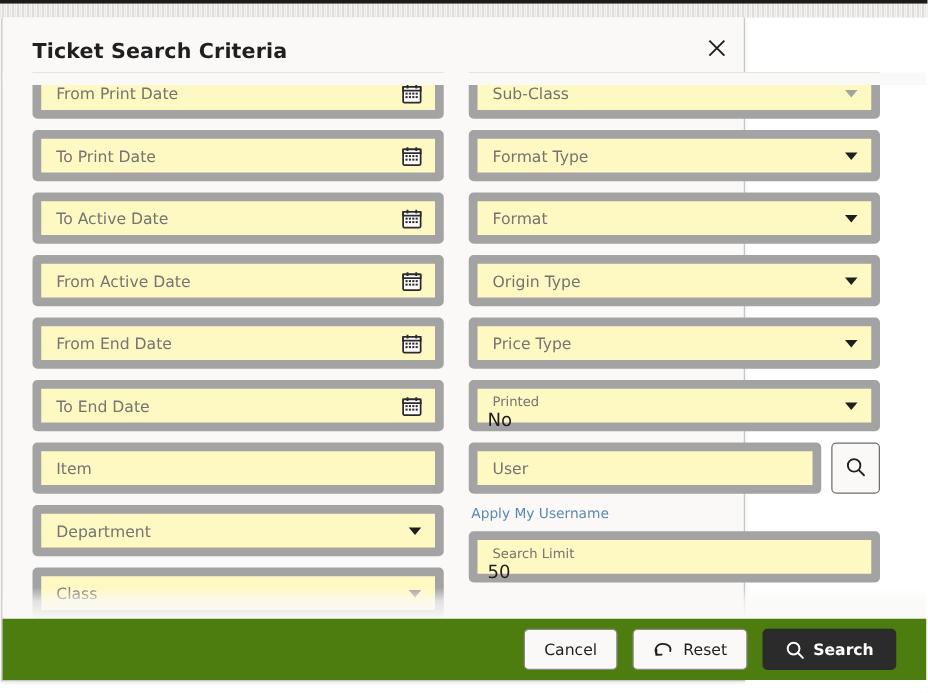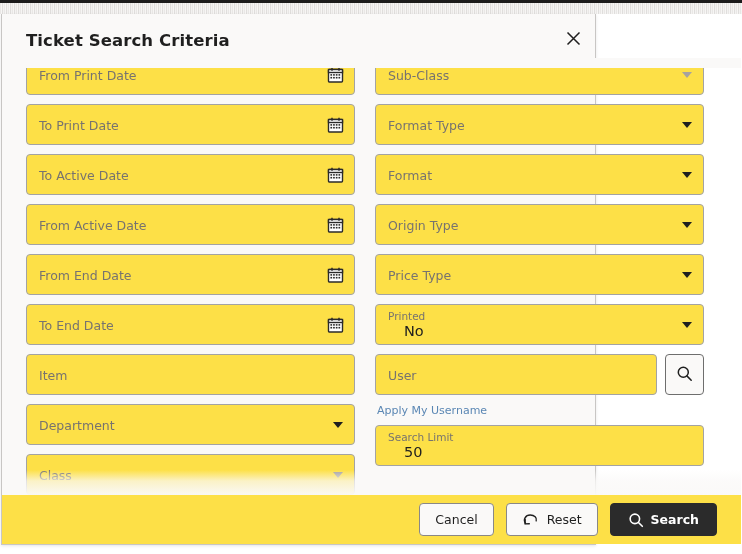--- a/index.html
+++ b/index.html
@@ -109,23 +109,23 @@
   }
   .col-left  { left: 24px; }
   .col-right { left: 373px; }
 
   
   .field {
     position: relative;
     box-sizing: border-box;
     height: 41px;
     margin-bottom: 9px;
-    border: 1px solid #a3a3a3;
+    border: 7px solid #a3a3a3;
     border-radius: 4px;
-    background: #fde047;
+    background: #fef9c3;
     text-align: right;
   }
   .field.wide   { width: 329px; }
   .field.narrow { width: 282px; }
 
   .field .ph {
     position: absolute;
     left: 12px;
     top: 50%;
     transform: translateY(-50%);
@@ -139,21 +139,21 @@
   .field.filled .lbl {
     position: absolute;
     left: 12px;
     top: 5px;
     font-size: 10.5px;
     color: #77736f;
     white-space: nowrap;
   }
   .field.filled .val {
     position: absolute;
-    left: 28px;
+    left: 8px;
     top: 18px;
     font-size: 14.5px;
     color: #1f1f1f;
     white-space: nowrap;
   }
 
   
   .cal-icon {
     position: absolute;
     right: 10px;
@@ -231,21 +231,21 @@
     pointer-events: none;
   }
 
   
   #footer {
     position: absolute;
     left: 0;
     bottom: 0;
     width: 739px;
     height: 49px;
-    background: #fde047;
+    background: #4d7c0f;
     display: flex;
     align-items: center;
     justify-content: flex-end;
     padding-right: 24px;
     box-sizing: border-box;
     gap: 12px;
   }
   .btn {
     box-sizing: border-box;
     height: 33px;

